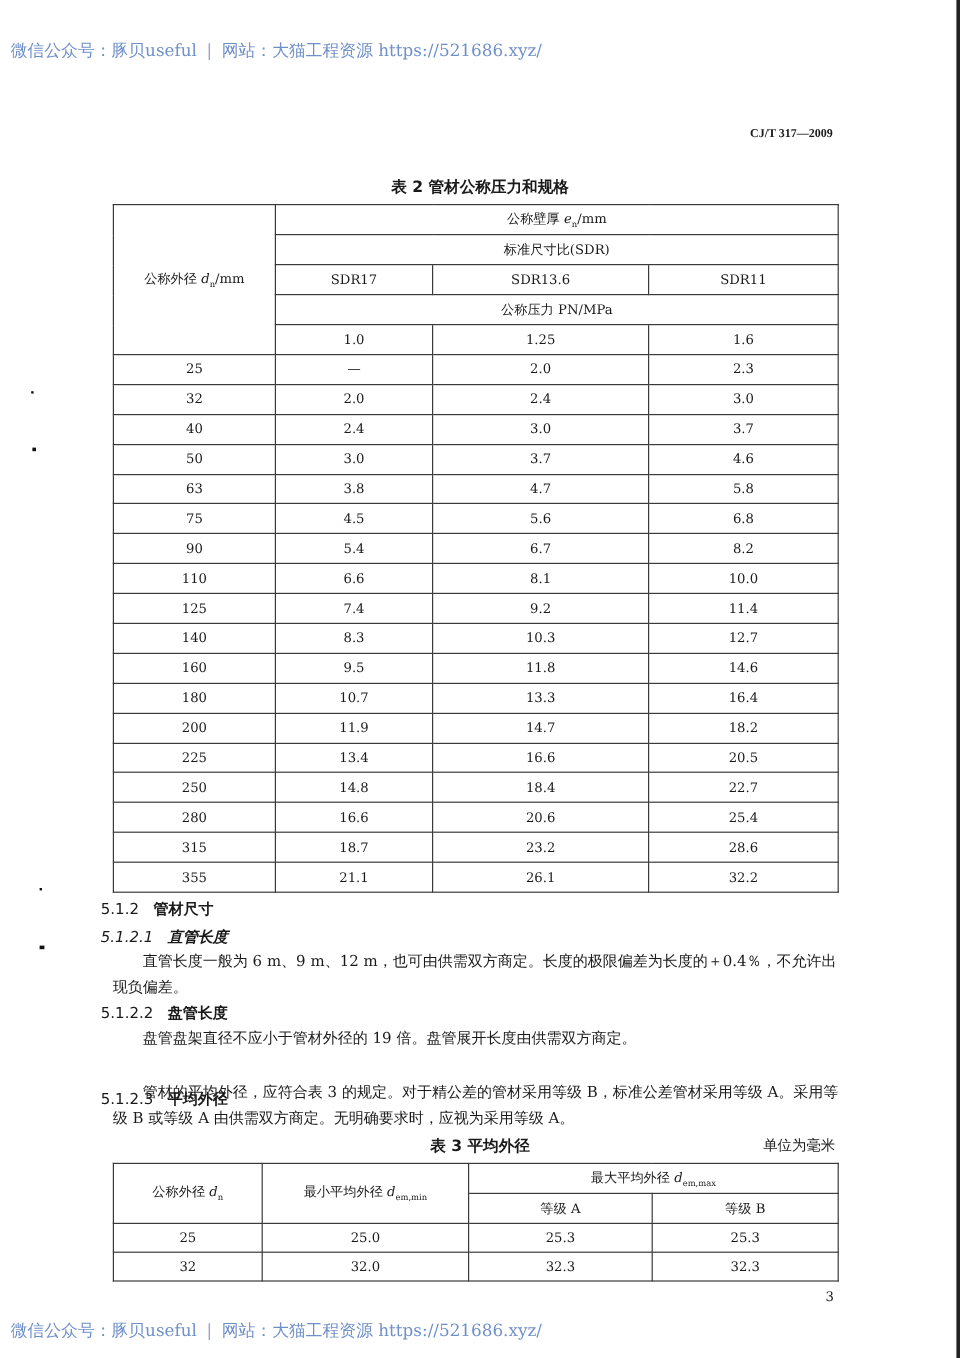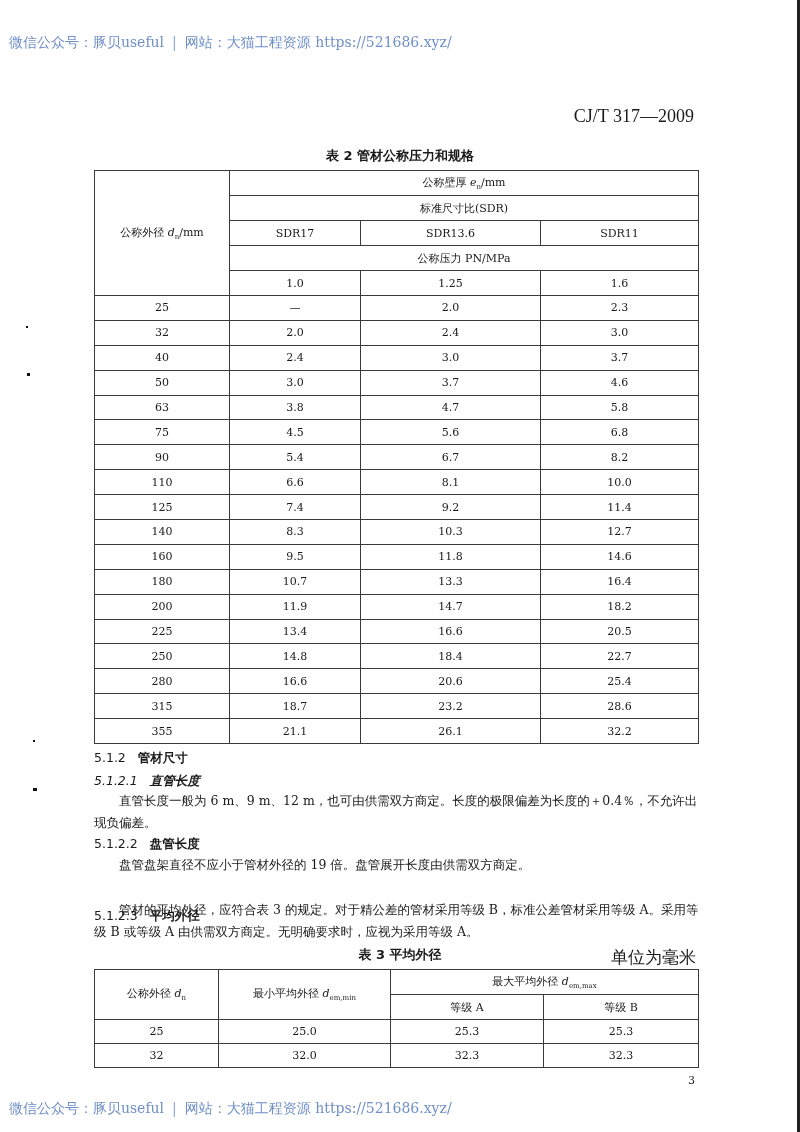--- a/index.html
+++ b/index.html
@@ -8,21 +8,21 @@
     background:#ffffff; color:#1a1a1a;
     font-family:"DejaVu Serif", "Liberation Serif", serif;
   }
   .watermark {
     position:absolute; left:0; width:800px; text-align:left;
     color:#6f8fc9; font-size:14px; white-space:pre;
     font-family:"DejaVu Serif", serif;
   }
   .wm-sep { color:#8aa3d3; padding:0 8px; }
   .std-code {
-    position:absolute; right:106px; top:106px; font-size:18px; font-weight:normal;
+    position:absolute; right:106px; top:106px; font-size:10px; font-weight:bold;
     font-family:"Liberation Serif", serif;
   }
   .right-edge {
     position:absolute; right:0; top:0; width:3px; height:1132px; background:#222;
   }
   .caption {
     position:absolute; left:0; width:800px; text-align:center;
     font-size:13px; font-weight:bold; font-family:"DejaVu Sans", sans-serif;
   }
   table.t {
@@ -37,30 +37,30 @@
   table.t.t2 tr.h td { height:24px;margin-top:27px; }
   table.t.t2 tr.d td { height:23.9px; }
   table.t.t2 tr.first-d td { border-top:1.5px solid #222; }
   table.t.t3 { left:94px; top:969px; width:604px; border:1.5px solid #222; }
   table.t.t3 tr.h td { height:24px;margin-top:36px; }
   table.t.t3 tr.d td { height:23px; }
   table.t.t3 tr.first-d td { border-top:1.5px solid #222; }
   .it { font-style:italic; }
   sub { font-size:7px; }
   .sec {
-    position:absolute; left:94px; font-size:12.5px; font-family:"DejaVu Sans", sans-serif;
+    position:absolute; left:84px; font-size:12.5px; font-family:"DejaVu Sans", sans-serif;
   }
   .sec .num { font-weight:normal; }
   .sec .title { font-weight:bold; margin-left:12px; }
   .para {
     position:absolute; left:94px; width:606px; font-size:12.5px; line-height:22px;
     font-family:"DejaVu Serif", serif; text-indent:25px;
   }
   .unit {
-    position:absolute; right:104px; top:946px; font-size:17px;
+    position:absolute; right:104px; top:946px; font-size:12px;
     font-family:"DejaVu Serif", serif;
   }
   .page-num { position:absolute; left:688px; top:1074px; font-size:11px; }
   .speck { position:absolute; background:#111; }
 </style>
 </head>
 <body>
 
 <div class="right-edge"></div>
 

